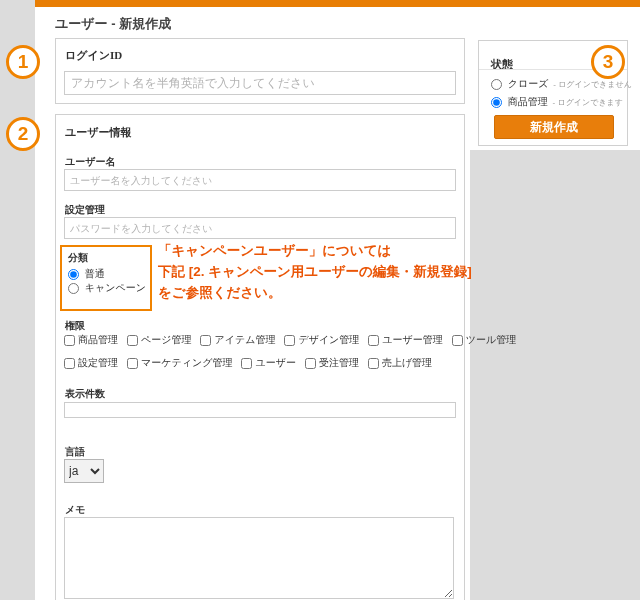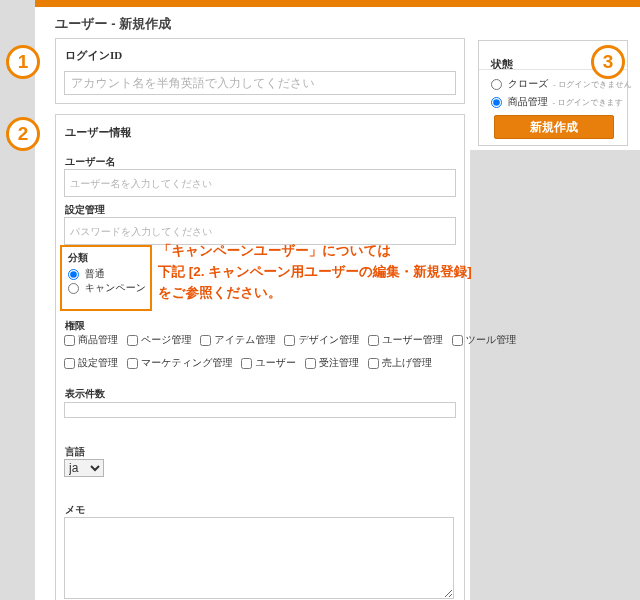--- a/index.html
+++ b/index.html
@@ -27,21 +27,21 @@
     border:1px solid #ccc; font-size:12px; padding:0 6px; color:#333;
     font-family:"Liberation Sans","DejaVu Sans",sans-serif;
   }
   ::placeholder { color:#b3b3b3; opacity:1; }
 
   
   .userinfo-box { left:55px; top:114px; width:410px; height:500px; }
   .ui-title { position:absolute; left:9px; top:10px; }
   .f-label { position:absolute; left:9px; font-size:10px; font-weight:bold; color:#333; }
   .f-input {
-    position:absolute; left:8px; width:calc(100% - 16px); height:28px;
+    position:absolute; left:8px; width:calc(100% - 16px); height:22px;
     border:1px solid #ccc; font-size:10px; padding:0 5px; color:#333;
     font-family:"Liberation Sans","DejaVu Sans",sans-serif;
   }
   .l-username { top:40px; }  .i-username { top:54px; }
   .l-password { top:88px; }  .i-password { top:102px; }
 
   .category-box {
     position:absolute; left:4px; top:130px; width:92px;
     border:2px solid #f08300; padding:4px 6px 14px 6px; background:#fff;
   }
@@ -51,21 +51,21 @@
 
   .l-perm { top:204px; }
   .perm-row { position:absolute; left:8px; right:4px; display:flex; flex-wrap:nowrap; }
   .row1 { top:218px; }
   .row2 { top:241px; }
   .cb { font-size:10px; margin-right:9px; white-space:nowrap; cursor:pointer; }
 
   .l-count { top:272px; } .i-count { top:287px; height:16px; }
   .l-lang  { top:330px; }
   .lang-select {
-    position:absolute; left:8px; top:344px; width:40px; height:18px;
+    position:absolute; left:8px; top:344px; width:40px; height:24px;
     font-size:12px; border:1px solid #b5b5b5; background:#f2f2f2; color:#333;
   }
   .l-memo { top:388px; }
   .memo {
     position:absolute; left:8px; top:402px; width:calc(100% - 18px); height:82px;
     border:1px solid #ccc; font-size:10px; padding:4px; resize:both;
     font-family:"Liberation Sans","DejaVu Sans",sans-serif;
   }
 
   

